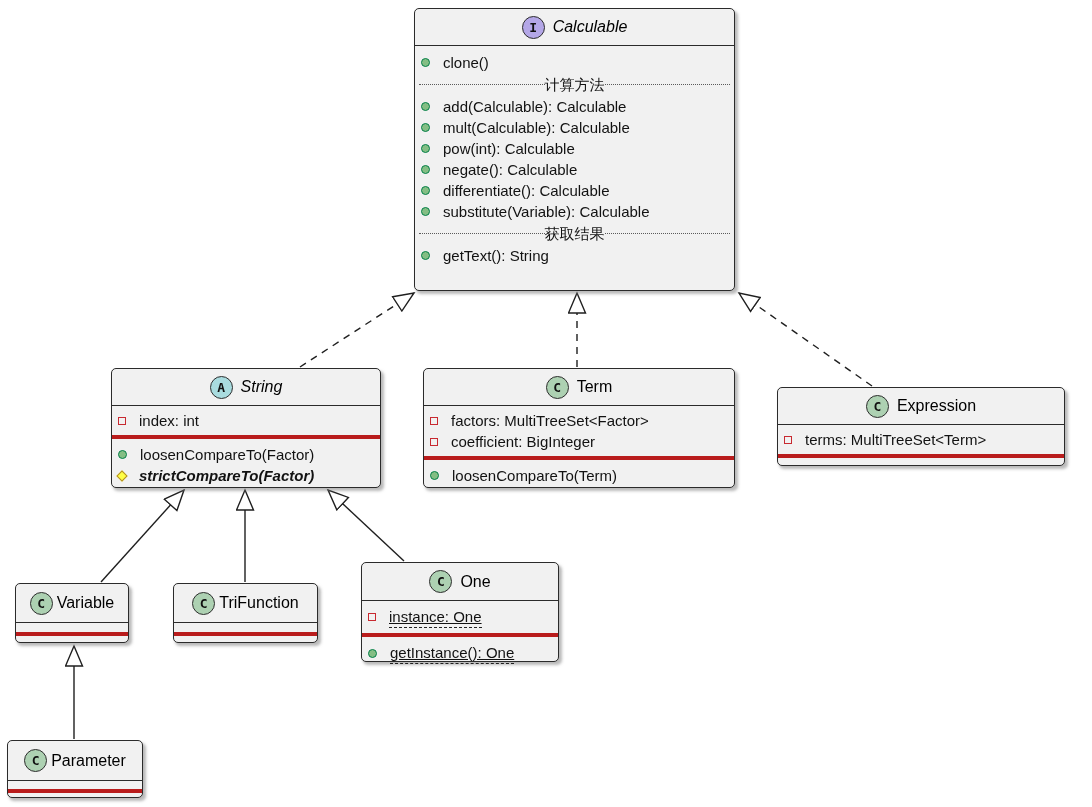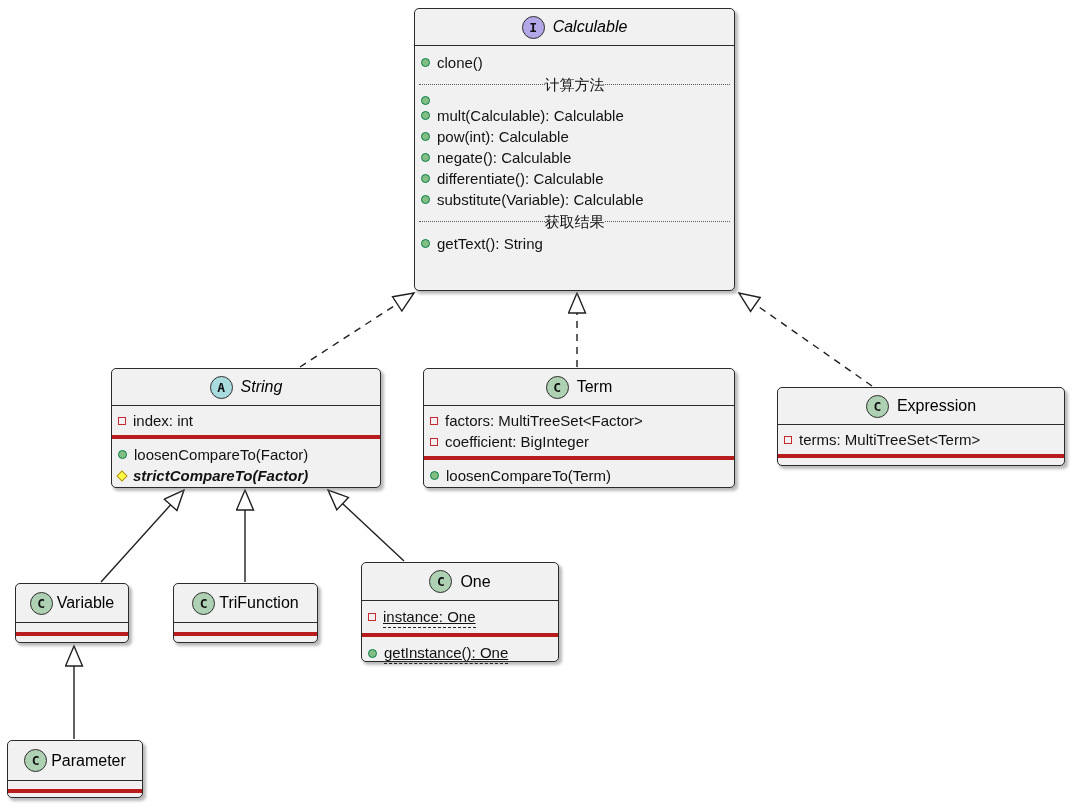--- a/index.html
+++ b/index.html
@@ -26,21 +26,21 @@
   }
   .badge-I{background:#B4A7E7;}
   .badge-A{background:#A9DCDF;}
   .badge-C{background:#ADD1B2;}
   .title{font-size:16px;color:#000000;white-space:nowrap;}
   .italic{font-style:italic;}
   .sec{box-sizing:border-box;padding:5px 8px 5px 6px;}
   .sec + .sec{border-top:4px solid #b91c1c;}
   .hdr + .sec{border-top:none;}
   .strip{padding:0;}
-  .member{display:flex;align-items:center;gap:7px;line-height:21px;white-space:nowrap;}
+  .member{display:flex;align-items:center;gap:13px;line-height:21px;white-space:nowrap;}
   .member .txt{color:#121212;}
   .icn{flex:0 0 auto;display:inline-block;box-sizing:border-box;}
   .icn-public{width:9px;height:9px;border-radius:50%;background:#84BE84;border:1px solid #038048;}
   .icn-private{width:8px;height:8px;background:transparent;border:1.5px solid #C82930;}
   .icn-protected{width:8px;height:8px;background:#FFFF44;border:1px solid #B38D22;transform:rotate(45deg);}
   .static-txt{text-decoration:underline;border-bottom:1px dashed #222;}
   .lsep{display:flex;align-items:center;margin:4px -4px 4px -2px;line-height:15px;}
   .lsep .ln{flex:1 1 auto;height:0;border-top:1.5px dotted #5a5a5a;}
   .lsep .lt{flex:0 0 auto;color:#121212;font-size:15px;}
 </style>
@@ -76,20 +76,21 @@
         <span class="icn icn-public"></span>
         <span class="txt">clone()</span>
       </div>
       <div class="lsep">
         <span class="ln"></span>
         <span class="lt">计算方法</span>
         <span class="ln"></span>
       </div>
       <div class="member">
         <span class="icn icn-public"></span>
+        <span class="txt">add(Calculable): Calculable</span>
       </div>
       <div class="member">
         <span class="icn icn-public"></span>
         <span class="txt">mult(Calculable): Calculable</span>
       </div>
       <div class="member">
         <span class="icn icn-public"></span>
         <span class="txt">pow(int): Calculable</span>
       </div>
       <div class="member">

